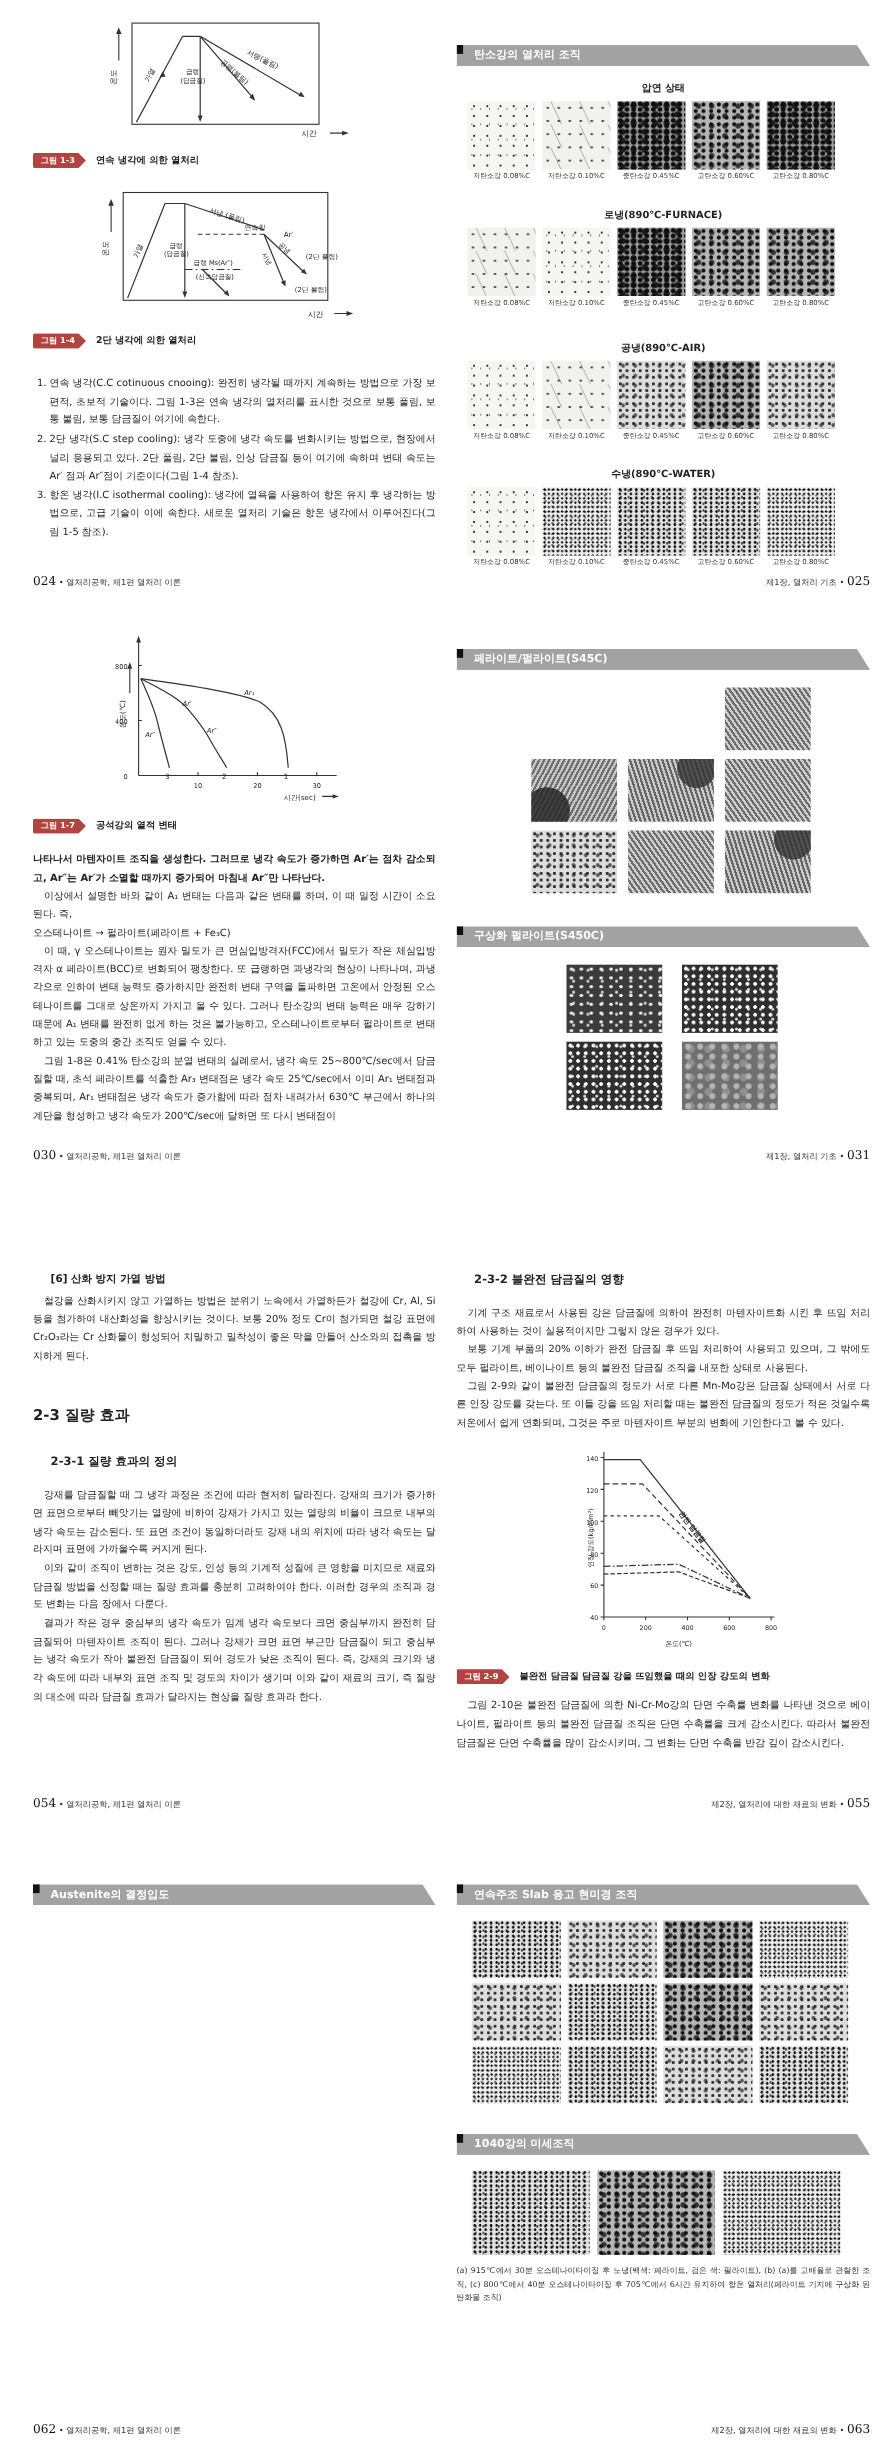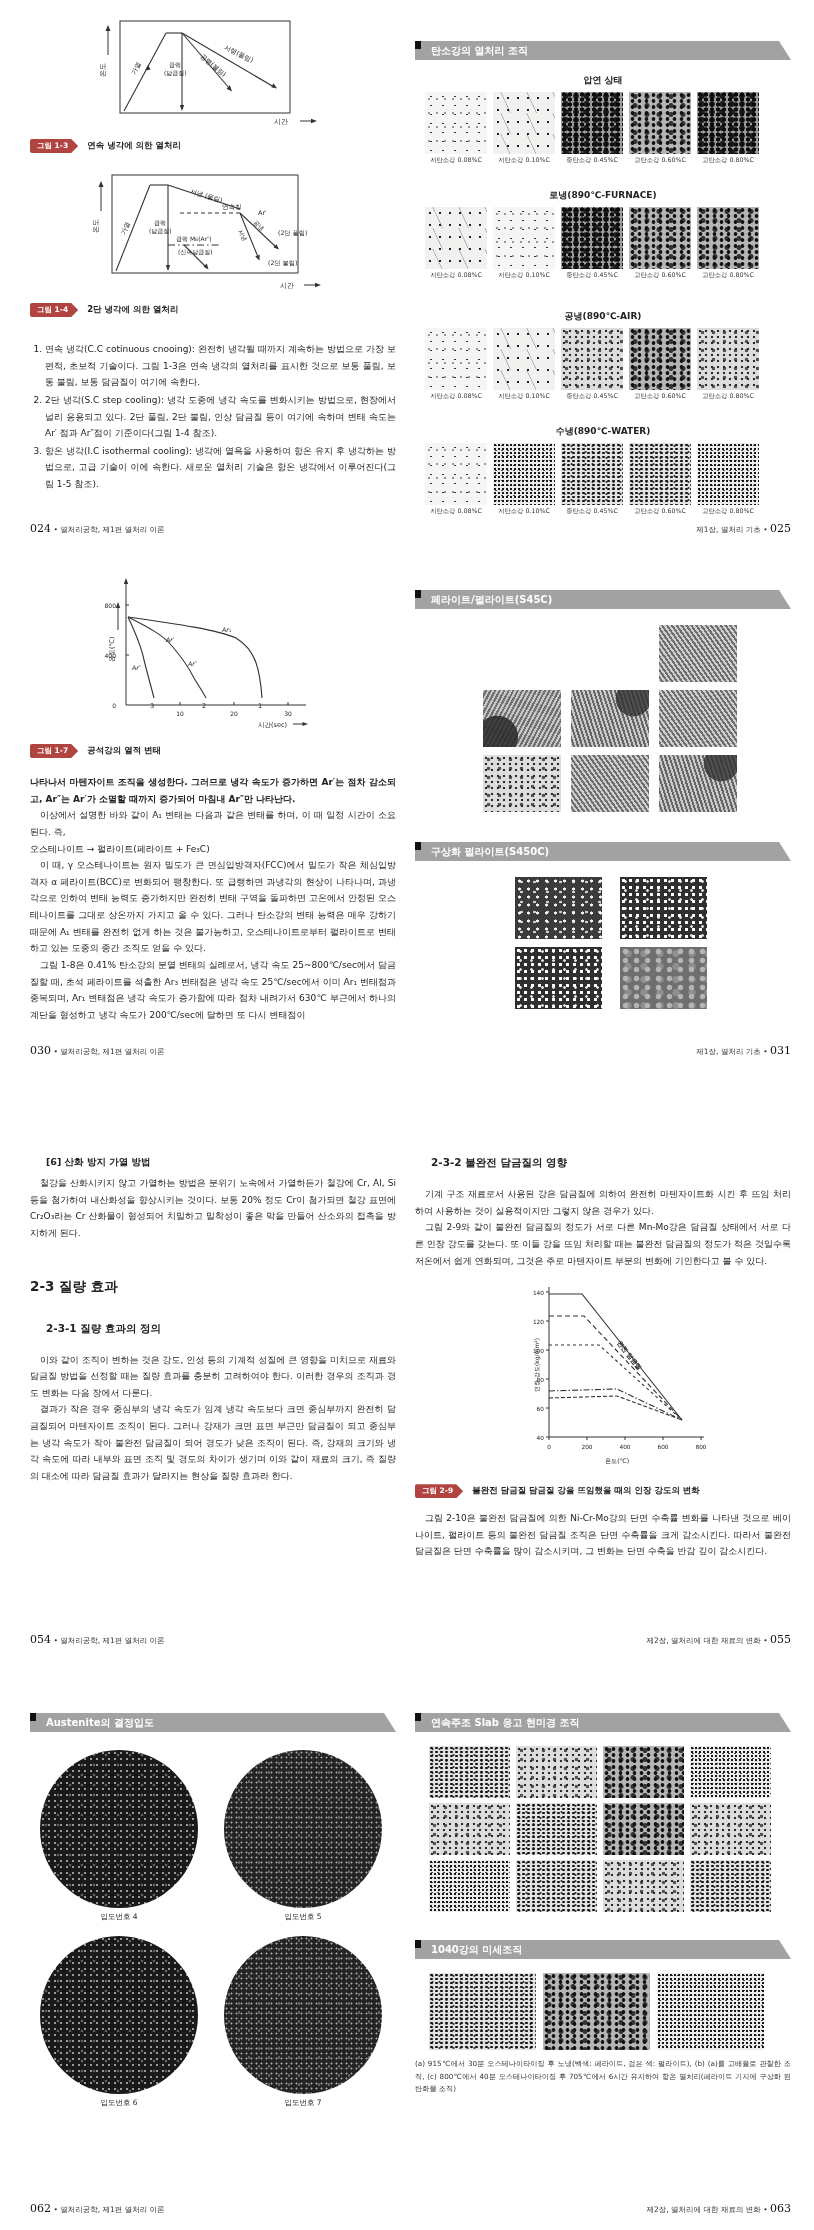--- a/index.html
+++ b/index.html
@@ -425,34 +425,36 @@
 
 <div class="spread" style="top:1098px;height:548px;">
   <div class="page left">
     <p class="h-small" style="margin-top:58px;margin-left:16px;">[6] 산화 방지 가열 방법</p>
     <div class="body-text" style="margin-top:6px;">
       <p>철강을 산화시키지 않고 가열하는 방법은 분위기 노속에서 가열하든가 철강에 Cr, Al, Si 등을 첨가하여 내산화성을 향상시키는 것이다. 보통 20% 정도 Cr이 첨가되면 철강 표면에 Cr₂O₃라는 Cr 산화물이 형성되어 치밀하고 밀착성이 좋은 막을 만들어 산소와의 접촉을 방지하게 된다.</p>
     </div>
     <p class="h-big" style="margin-top:36px;">2-3 질량 효과</p>
     <p class="h-mid" style="margin-top:26px;">2-3-1 질량 효과의 정의</p>
     <div class="body-text" style="margin-top:16px;">
+      <p>강재를 담금질할 때 그 냉각 과정은 조건에 따라 현저히 달라진다. 강재의 크기가 증가하면 표면으로부터 빼앗기는 열량에 비하여 강재가 가지고 있는 열량의 비율이 크므로 내부의 냉각 속도는 감소된다. 또 표면 조건이 동일하더라도 강재 내의 위치에 따라 냉각 속도는 달라지며 표면에 가까울수록 커지게 된다.</p>
       <p>이와 같이 조직이 변하는 것은 강도, 인성 등의 기계적 성질에 큰 영향을 미치므로 재료와 담금질 방법을 선정할 때는 질량 효과를 충분히 고려하여야 한다. 이러한 경우의 조직과 경도 변화는 다음 장에서 다룬다.</p>
       <p>결과가 작은 경우 중심부의 냉각 속도가 임계 냉각 속도보다 크면 중심부까지 완전히 담금질되어 마텐자이트 조직이 된다. 그러나 강재가 크면 표면 부근만 담금질이 되고 중심부는 냉각 속도가 작아 불완전 담금질이 되어 경도가 낮은 조직이 된다. 즉, 강재의 크기와 냉각 속도에 따라 내부와 표면 조직 및 경도의 차이가 생기며 이와 같이 재료의 크기, 즉 질량의 대소에 따라 담금질 효과가 달라지는 현상을 질량 효과라 한다.</p>
     </div>
     <div class="footer fl">
       <span class="pnum">054</span>
       <span>•</span>
       <span>열처리공학, 제1편 열처리 이론</span>
     </div>
   </div>
 
   <div class="page right">
     <p class="h-mid" style="margin-top:58px;">2-3-2 불완전 담금질의 영향</p>
     <div class="body-text" style="margin-top:14px;">
       <p>기계 구조 재료로서 사용된 강은 담금질에 의하여 완전히 마텐자이트화 시킨 후 뜨임 처리하여 사용하는 것이 실용적이지만 그렇지 않은 경우가 있다.</p>
+      <p>보통 기계 부품의 20% 이하가 완전 담금질 후 뜨임 처리하여 사용되고 있으며, 그 밖에도 모두 펄라이트, 베이나이트 등의 불완전 담금질 조직을 내포한 상태로 사용된다.</p>
       <p>그림 2-9와 같이 불완전 담금질의 정도가 서로 다른 Mn-Mo강은 담금질 상태에서 서로 다른 인장 강도를 갖는다. 또 이들 강을 뜨임 처리할 때는 불완전 담금질의 정도가 적은 것일수록 저온에서 쉽게 연화되며, 그것은 주로 마텐자이트 부분의 변화에 기인한다고 볼 수 있다.</p>
     </div>
 
     <svg width="225" height="195" viewBox="0 0 225 195" style="margin-left:84px;margin-top:8px;display:block;">
       <line x1="50" y1="10" x2="50" y2="160" class="ax"></line>
       <line x1="50" y1="160" x2="205" y2="160" class="ax"></line>
       <text x="40" y="115" font-size="6" transform="rotate(-90 40 115)">인장 강도(kg/mm²)</text>
       <line x1="47" y1="15" x2="50" y2="15" class="ax"></line>
         <line x1="47" y1="44" x2="50" y2="44" class="ax"></line>
         <line x1="47" y1="73" x2="50" y2="73" class="ax"></line>
@@ -501,42 +503,20 @@
   </div>
 </div>
 
 <div class="spread" style="top:1693px;height:522px;">
   <div class="page left">
     <div class="banner" style="margin-top:20px;">
       <span class="banner-sq"></span>
       <span>Austenite의 결정입도</span>
     </div>
 
-    <div class="circle-grid" style="margin-top:18px;">
-
-        <div class="micitem">
-          <div class="circ tx-grain"></div>
-          <div class="circcap">입도번호 4</div>
-        </div>
-
-        <div class="micitem">
-          <div class="circ tx-grain2"></div>
-          <div class="circcap">입도번호 5</div>
-        </div>
-
-        <div class="micitem">
-          <div class="circ tx-grain"></div>
-          <div class="circcap">입도번호 6</div>
-        </div>
-
-        <div class="micitem">
-          <div class="circ tx-grain2"></div>
-          <div class="circcap">입도번호 7</div>
-        </div>
-      </div>
 
     <div class="footer fl">
       <span class="pnum">062</span>
       <span>•</span>
       <span>열처리공학, 제1편 열처리 이론</span>
     </div>
   </div>
 
   <div class="page right">
     <div class="banner" style="margin-top:20px;">

